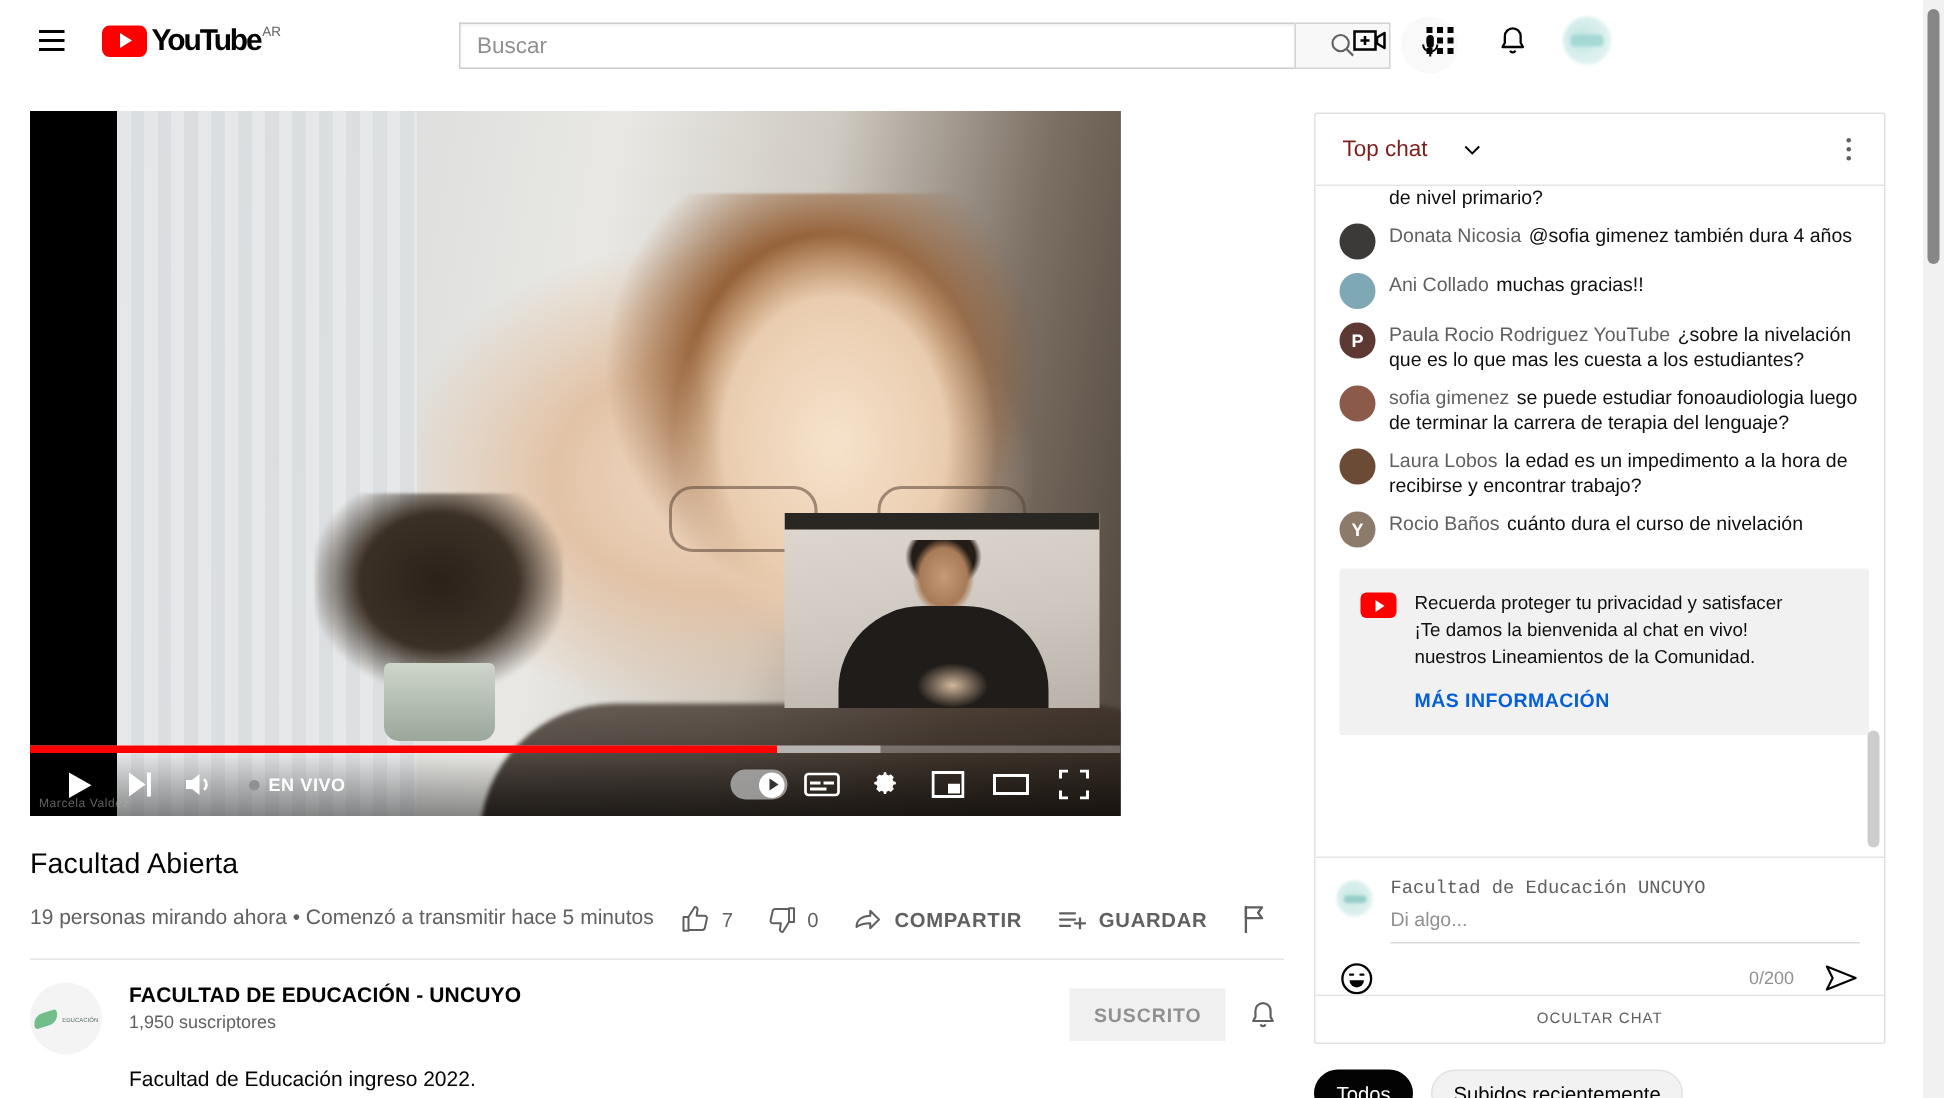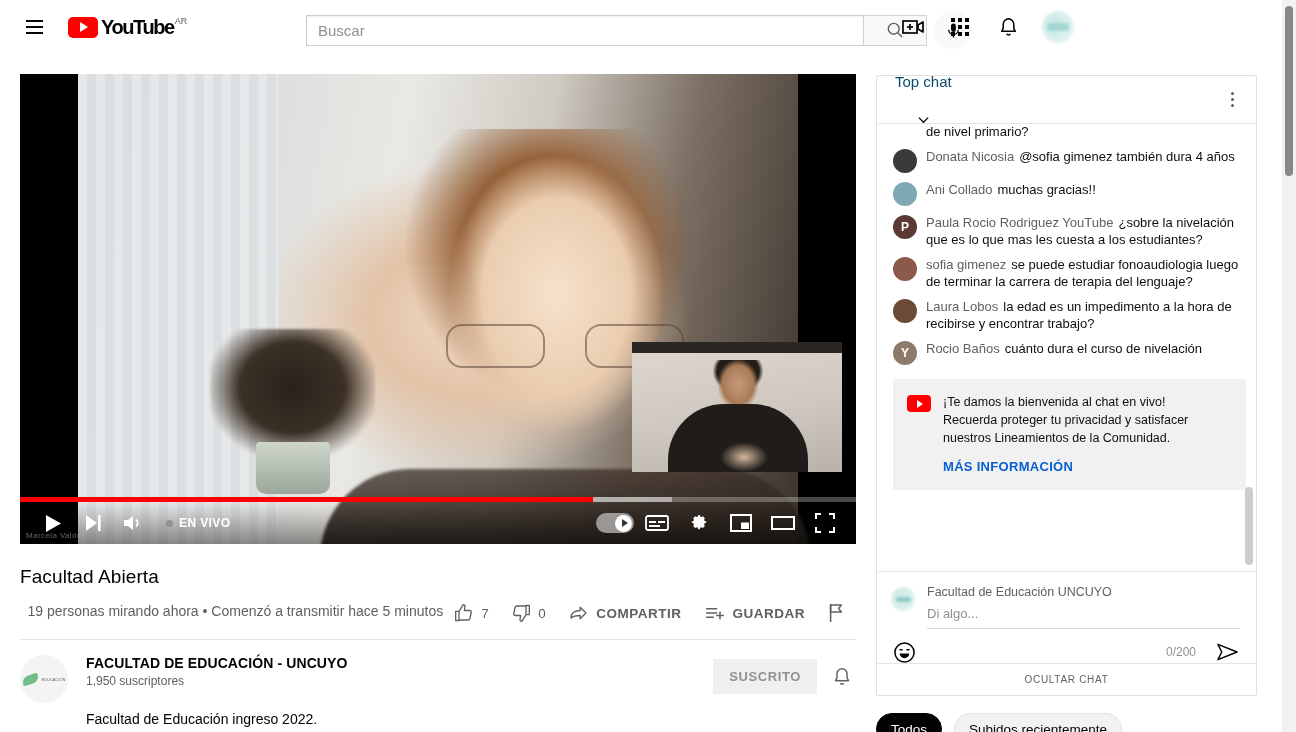--- a/index.html
+++ b/index.html
@@ -104,21 +104,21 @@
 
   
   .content {
     position: absolute; top: 54px; left: 0; width: 1282px; height: 678px;
   }
   .primary { position: absolute; left: 20px; top: 20px; width: 836px; }
   .secondary { position: absolute; left: 876px; top: 21px; width: 381px; }
 
   
   .player {
-    position: relative; width: 836px; height: 470px;
+    position: relative; width: 727px; height: 470px;
     background: #000; overflow: hidden;
   }
   .video-bg {
     position: absolute; left: 58px; top: 0; width: 720px; height: 470px;
     background:
       radial-gradient(ellipse 300px 220px at 55% 52%, #f2dcc7 0%, #e2c3a7 35%, rgba(180,140,110,0) 72%),
       linear-gradient(100deg, #cfd2d4 0%, #dcdedd 22%, #e9e8e4 42%, #cfcac2 60%, #7c6f63 78%, #3b332c 100%);
   }
   .v-curtain {
     position:absolute; left:58px; top:0; width:200px; height:470px;
@@ -220,21 +220,21 @@
     content:""; width:0; height:0; border-left:6px solid #333;
     border-top:4px solid transparent; border-bottom:4px solid transparent; margin-left:2px;
   }
 
   
   .vtitle {
     margin-top: 22px; font-size: 19px; font-weight: normal; color: #030303;
     letter-spacing: .1px;
   }
   .meta-row {
-    margin-top: 8px; display:flex; align-items:flex-start; justify-content:flex-end;
+    margin-top: 8px; display:flex; align-items:flex-start; justify-content:space-between;
     border-bottom: 1px solid #e5e5e5; padding-bottom: 9px;
   }
   .vmeta { font-size: 14px; color: #606060; padding-top: 7px; }
   .actions { display:flex; align-items:center; gap: 0; }
   .act {
     display:flex; align-items:center; gap: 7px; padding: 0 11px; height: 34px;
     cursor:pointer; color:#606060; font-size:13.5px; font-weight:bold; letter-spacing:.5px;
   }
   .act .num { color:#606060; font-size: 13.5px; font-weight: normal; }
 
@@ -264,21 +264,21 @@
 
   
   .chat {
     width: 381px; height: 621px; border: 1px solid #e0e0e0; border-radius: 2px;
     background:#fff; position: relative; overflow:hidden;
   }
   .chat-header {
     height: 48px; border-bottom: 1px solid #e5e5e5;
     display:flex; align-items:center; padding: 0 8px 0 18px;
   }
-  .chat-mode { display:flex; align-items:center; gap: 23px; font-size: 15px; color:#0c4a6e; cursor:pointer;flex-direction:column; }
+  .chat-mode { display:flex; align-items:center; gap: 23px; font-size: 15px; color:#7f1d1d; cursor:pointer; }
   .chat-kebab { margin-left:auto; width: 32px; height:32px; display:flex; flex-direction:column;
     align-items:center; justify-content:center; gap:3px; cursor:pointer; }
   .chat-kebab i { width:3px; height:3px; border-radius:50%; background:#606060; display:block; }
 
   .chat-scroll {
     position:absolute; top: 48px; left:0; width: 379px; height: 449px;
     padding: 0 10px 0 16px; overflow:hidden;
   }
   .msg { display:flex; gap: 9px; padding: 4px 0; }
   .msg-ava {
@@ -315,21 +315,21 @@
     border-top: 1px solid #e5e5e5; background:#fff;
   }
   .ci-top { display:flex; gap: 12px; padding: 13px 16px 0 14px; }
   .ci-ava {
     width: 24px; height: 24px; border-radius:50%; flex:none; margin-top:2px;
     background: radial-gradient(circle at 45% 45%, #c9e8e4, #e9f5f4);
     filter: blur(.9px); display:flex; align-items:center; justify-content:center;
   }
   .ci-ava::after { content:""; width:15px;height:5px;background:#8fcac4;border-radius:2px;opacity:.9; }
   .ci-fields { flex: 1; }
-  .ci-name { font-size: 12.5px; color:#606060; }
+  .ci-name { font-size: 12.5px; color:#606060;font-family:Liberation Mono, monospace; }
   .ci-input {
     margin-top: 5px; border-bottom: 1px solid #d9d9d9; padding-bottom: 6px;
   }
   .ci-input input {
     width:100%; border:none; outline:none; font-size: 13px; color:#0f0f0f;
     font-family:"Liberation Sans", sans-serif; background:transparent;
   }
   .ci-input input::placeholder { color: #909090; }
   .ci-row2 { display:flex; align-items:center; padding: 10px 16px 0 14px; }
   .emoji-btn { width: 26px; height:26px; cursor:pointer; display:flex; align-items:center; justify-content:center; }
@@ -656,22 +656,22 @@
           <div class="msg-body">
             <span class="msg-author">Rocio Baños</span><span>cuánto dura el curso de nivelación</span>
           </div>
         </div>
 
         <div class="welcome">
           <div class="welcome-logo">
               <div class="t"></div>
             </div>
           <div>
+            <div class="welcome-txt">Recuerda proteger tu privacidad y satisfacer</div>
             <div class="welcome-txt">¡Te damos la bienvenida al chat en vivo!</div>
-            <div class="welcome-txt">Recuerda proteger tu privacidad y satisfacer</div>
             <div class="welcome-txt">nuestros Lineamientos de la Comunidad.</div>
             <span class="welcome-link">MÁS INFORMACIÓN</span>
           </div>
         </div>
       </div>
 
       <div class="chat-scrollbar">
         <div class="thumb"></div>
       </div>
 

